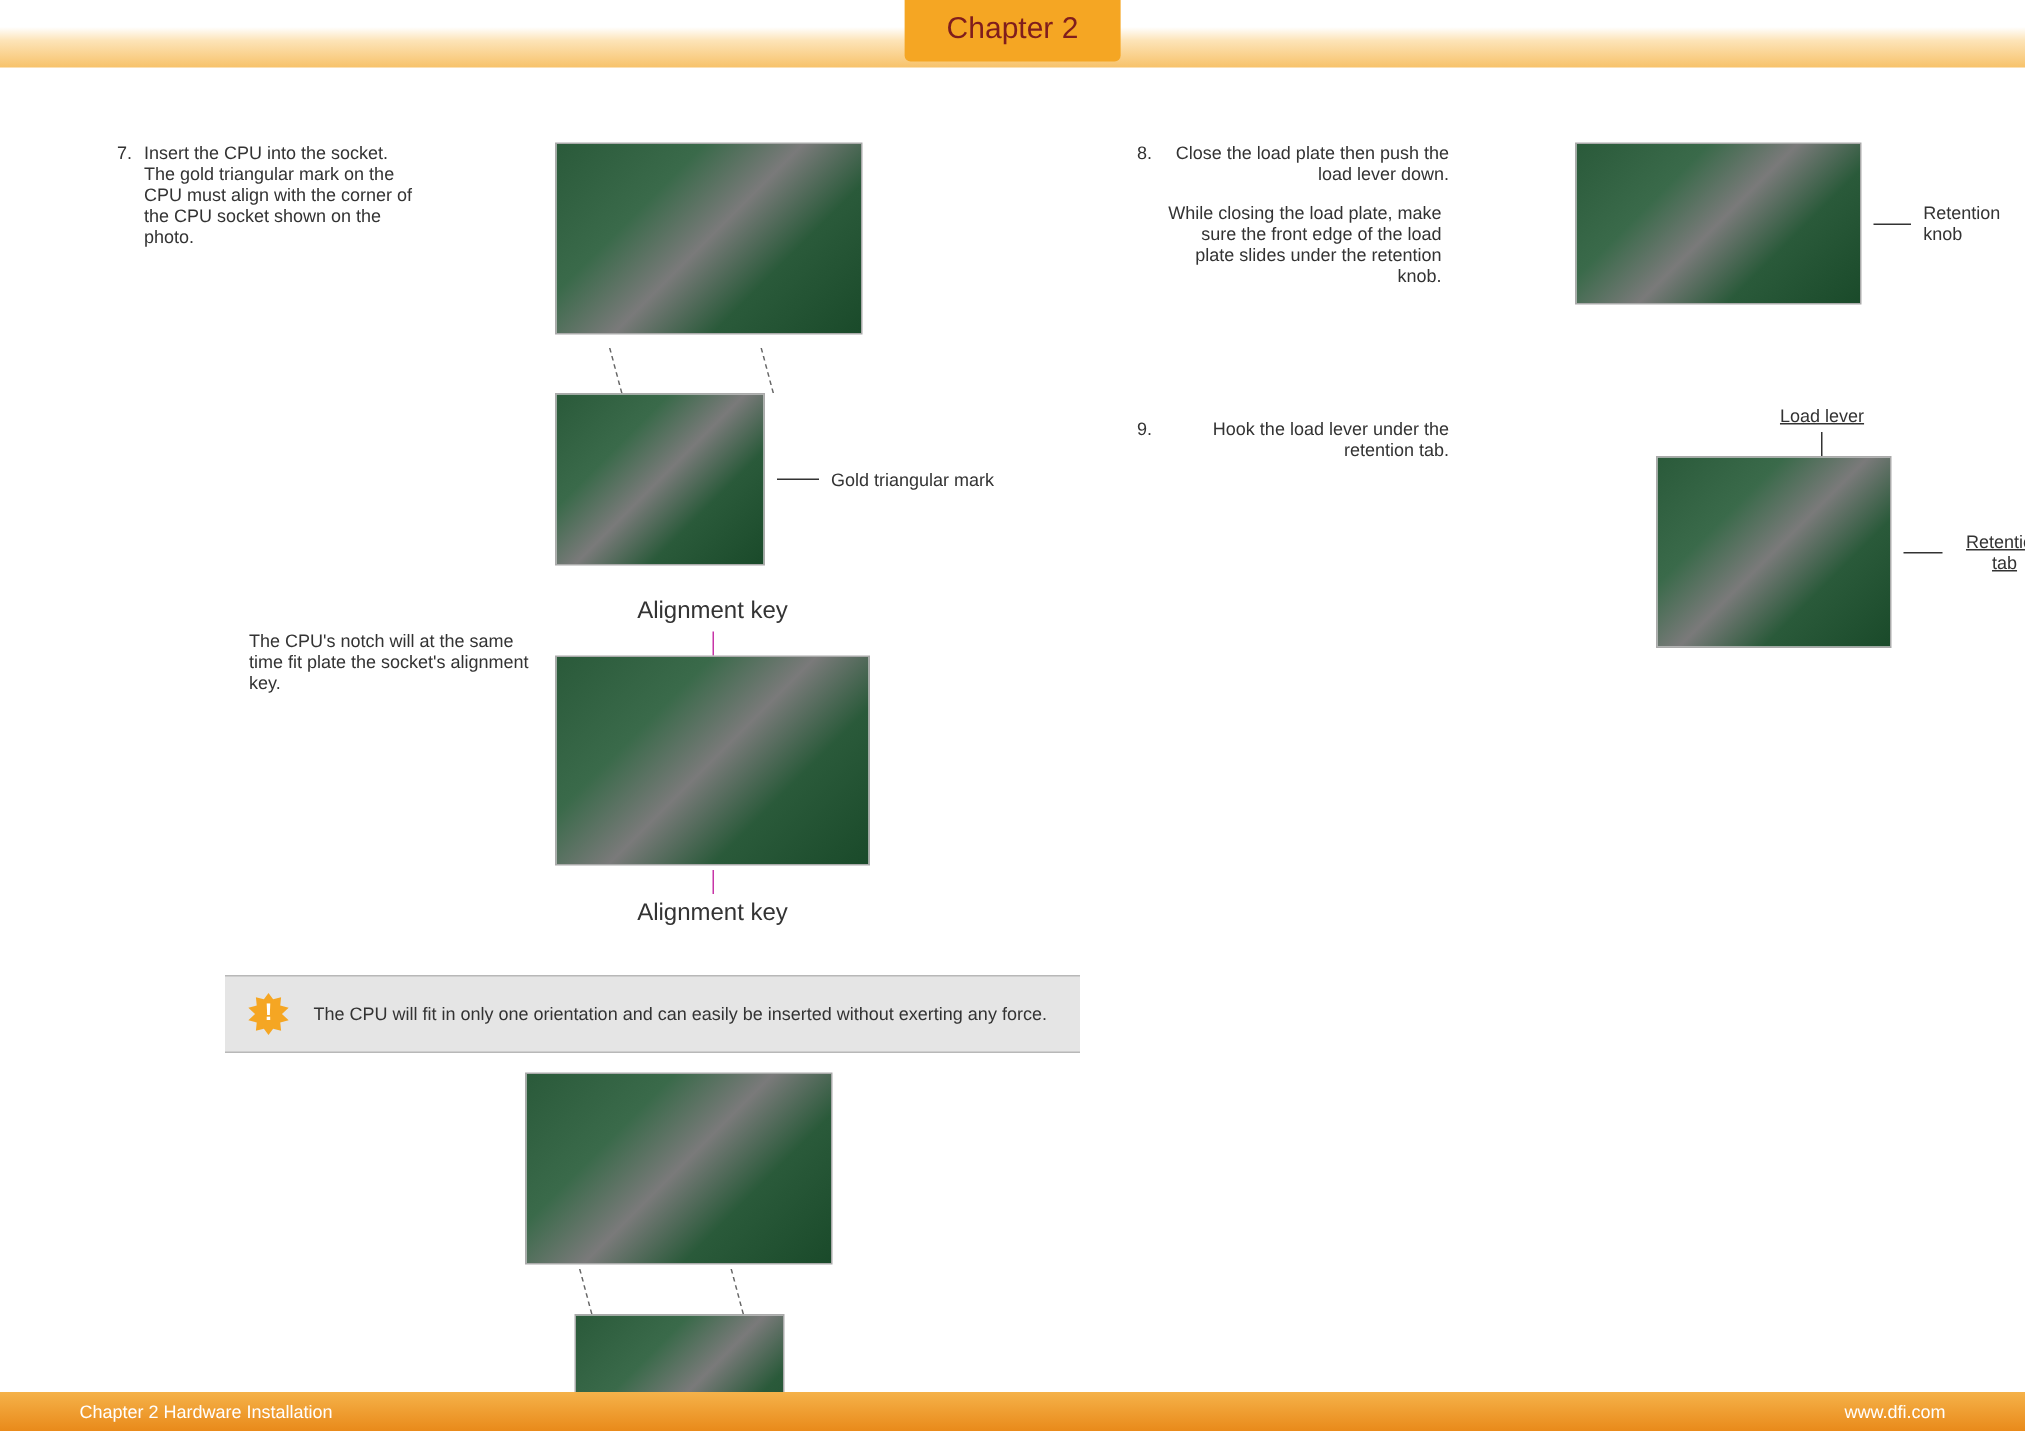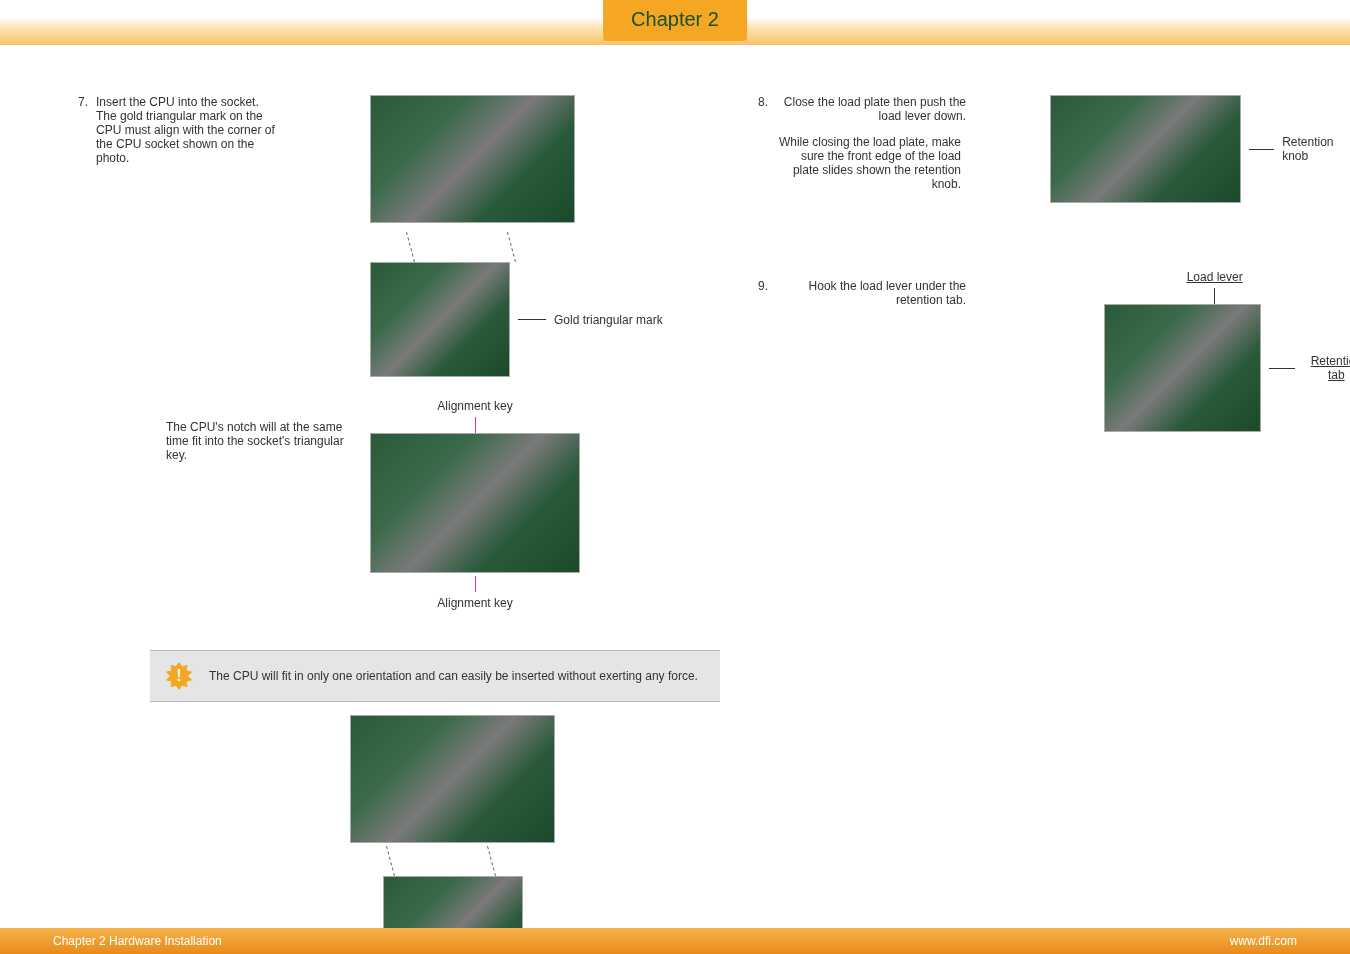--- a/index.html
+++ b/index.html
@@ -16,21 +16,21 @@
     position: relative;
     height: 45px;
     background: linear-gradient(to bottom, #fff 0%, #fff 40%, #fde4b8 60%, #f7c26a 100%);
   }
   .chapter-tab {
     position: absolute;
     left: 50%;
     transform: translateX(-50%);
     top: 0;
     background: #f5a623;
-    color: #14532d;
+    color: #7f1d1d;
     font-size: 20px;
     padding: 8px 28px 10px 28px;
     border-radius: 0 0 4px 4px;
   }
   .page-body {
     position: relative;
     padding: 50px 70px 0 70px;
   }
   .col {
     position: absolute;
@@ -79,21 +79,21 @@
   .detail-wrap { text-align:left; position: relative; }
   .detail-row { display:flex; align-items:center; justify-content:center; gap:8px; }
   .detail-label { font-size: 12px; }
 
   .fig-group-2 {
     position: absolute;
     left: 300px;
     top: 300px;
     text-align: center;
   }
-  .alignment-label { font-size:12px; margin: 4px 0; }
+  .alignment-label { font-size:16px; margin: 4px 0; }
   .pink-tick { width:1px; height:16px; background:#c735a7; display:block; margin:0 auto; }
 
   .step-2-text {
     position: absolute;
     left: 96px;
     top: 325px;
     max-width: 190px;
   }
 
   .note-box {
@@ -189,21 +189,21 @@
       <div class="zoom-lines"></div>
       <div class="detail-wrap">
         <div class="detail-row">
           <div class="img-ph img-detail"></div>
           <span class="callout-line"></span>
           <span class="detail-label">Gold triangular mark</span>
         </div>
       </div>
     </div>
 
-    <div class="step-2-text">The CPU's notch will at the same time fit into the socket's triangular key.</div>
+    <div class="step-2-text">The CPU's notch will at the same time fit plate the socket's alignment key.</div>
 
     <div class="fig-group-2">
       <div class="alignment-label">Alignment key</div>
       <span class="pink-tick"></span>
       <div class="img-ph img-mid"></div>
       <span class="pink-tick"></span>
       <div class="alignment-label">Alignment key</div>
     </div>
 
     <div class="note-box">
@@ -221,21 +221,21 @@
 
   </div>
 
   <div class="col col-right">
 
     <div class="step-block">
       <div class="step-row">
         <div class="step-num">8.</div>
         <div class="step-text">
           <div>Close the load plate then push the load lever down.</div>
-          <div class="sub-text">While closing the load plate, make sure the front edge of the load plate slides shown the retention knob.</div>
+          <div class="sub-text">While closing the load plate, make sure the front edge of the load plate slides under the retention knob.</div>
         </div>
       </div>
     </div>
 
     <div class="r-fig-1">
       <div class="img-ph img-right"></div>
       <span class="callout-line"></span>
       <span>Retention knob</span>
     </div>
 

